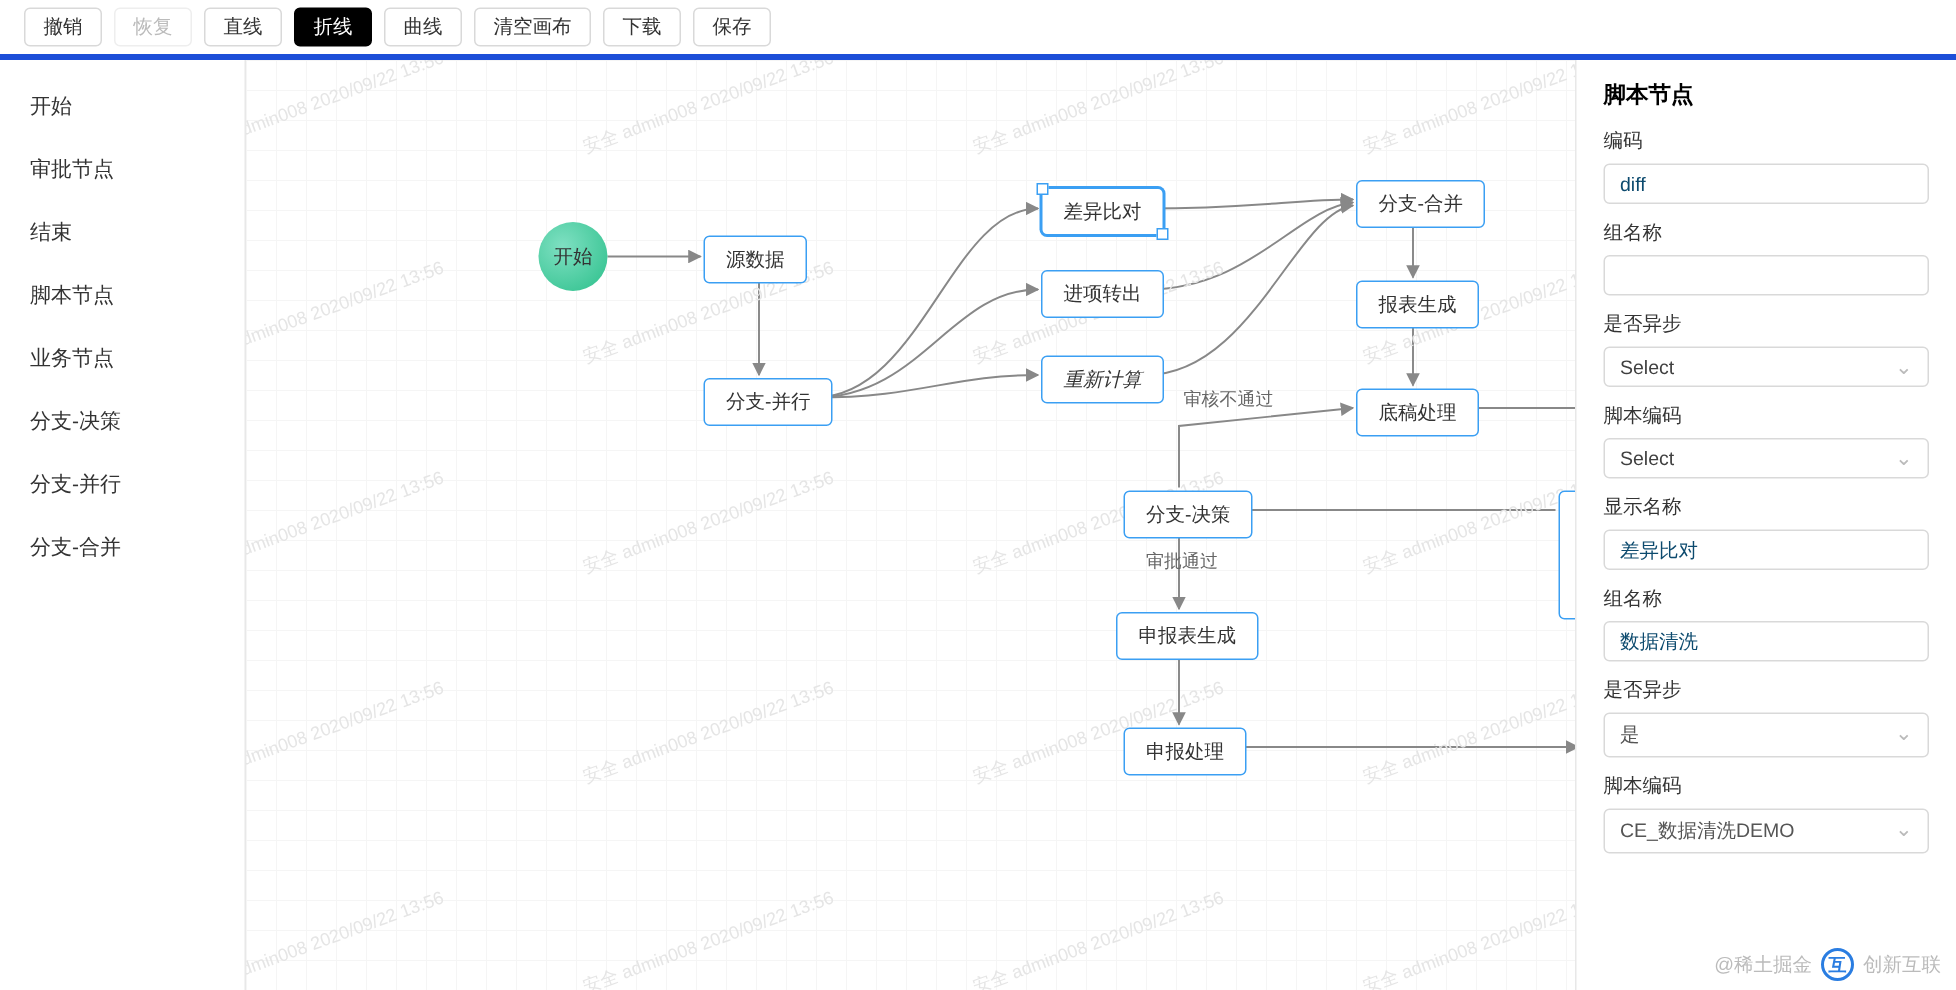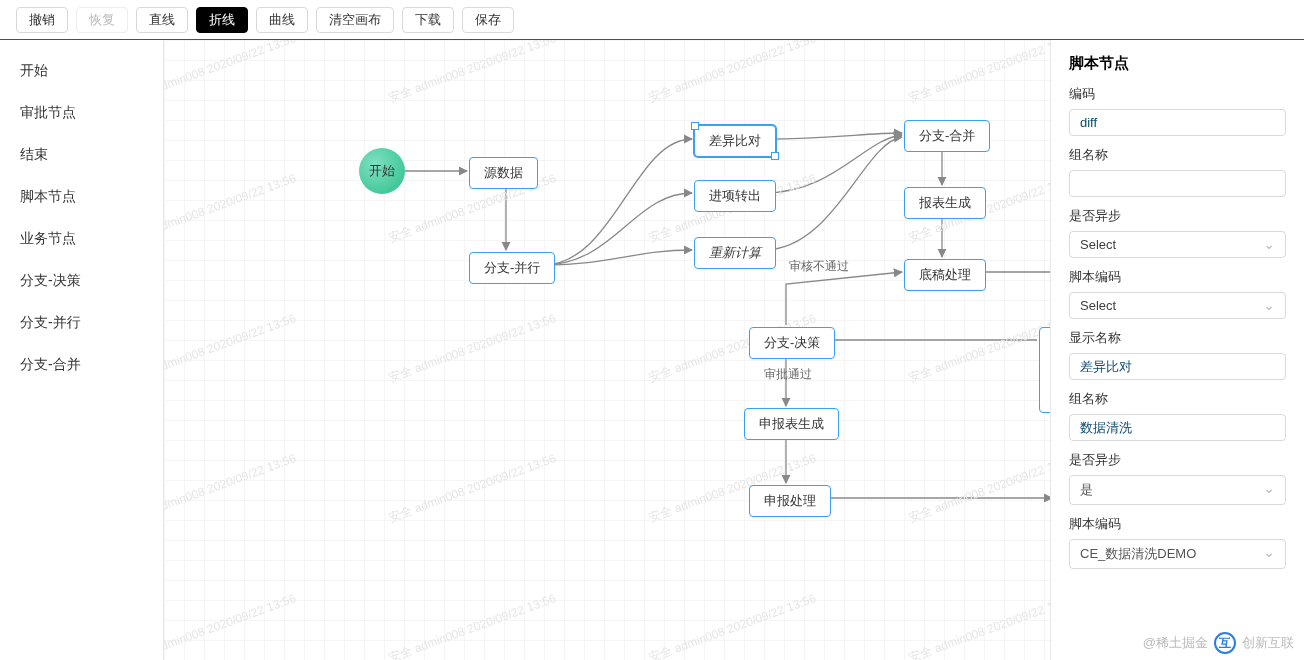--- a/index.html
+++ b/index.html
@@ -1,17 +1,17 @@
 <!DOCTYPE html>
 <html><head>
 <meta charset="utf-8">
 <style>
 *{margin:0;padding:0;box-sizing:border-box;font-family:-apple-system,BlinkMacSystemFont,"PingFang SC","Microsoft YaHei",sans-serif}
 body{background:#fff;width:1304px;height:660px;position:relative;overflow:hidden}
-.toolbar{height:40px;border-bottom:1px solid #1d4ed8;padding:8px 16px;display:flex;gap:8px;align-items:center;background:#fff}
+.toolbar{height:40px;border-bottom:4px solid #1d4ed8;padding:8px 16px;display:flex;gap:8px;align-items:center;background:#fff}
 .tb-btn{border:1px solid #d9d9d9;border-radius:4px;padding:3px 12px;font-size:13px;background:#fff;cursor:pointer;color:#333}
 .tb-btn.disabled{color:#bbb;border-color:#eee}
 .tb-btn.active{background:#000;color:#fff;border-color:#000}
 .workspace{display:flex;height:620px}
 .palette{width:164px;border-right:1px solid #e8e8e8;padding-top:10px;background:#fff}
 .pal-item{padding:12px 20px;font-size:14px;color:#333;cursor:move}
 .canvas{flex:1;position:relative;background-image:linear-gradient(#f5f5f5 1px,transparent 1px),linear-gradient(90deg,#f5f5f5 1px,transparent 1px);background-size:20px 20px;overflow:hidden}
 .watermark{position:absolute;color:#e5e5e5;font-size:12px;transform:rotate(-20deg);white-space:nowrap;pointer-events:none}
 .node{position:absolute;border:1px solid #3b9ff3;border-radius:4px;background:#fff;padding:6px 14px;font-size:13px;color:#333;text-align:center;cursor:move}
 .node.selected::before,.node.selected::after{content:"";position:absolute;width:6px;height:6px;border:1px solid #3b9ff3;background:#fff}

